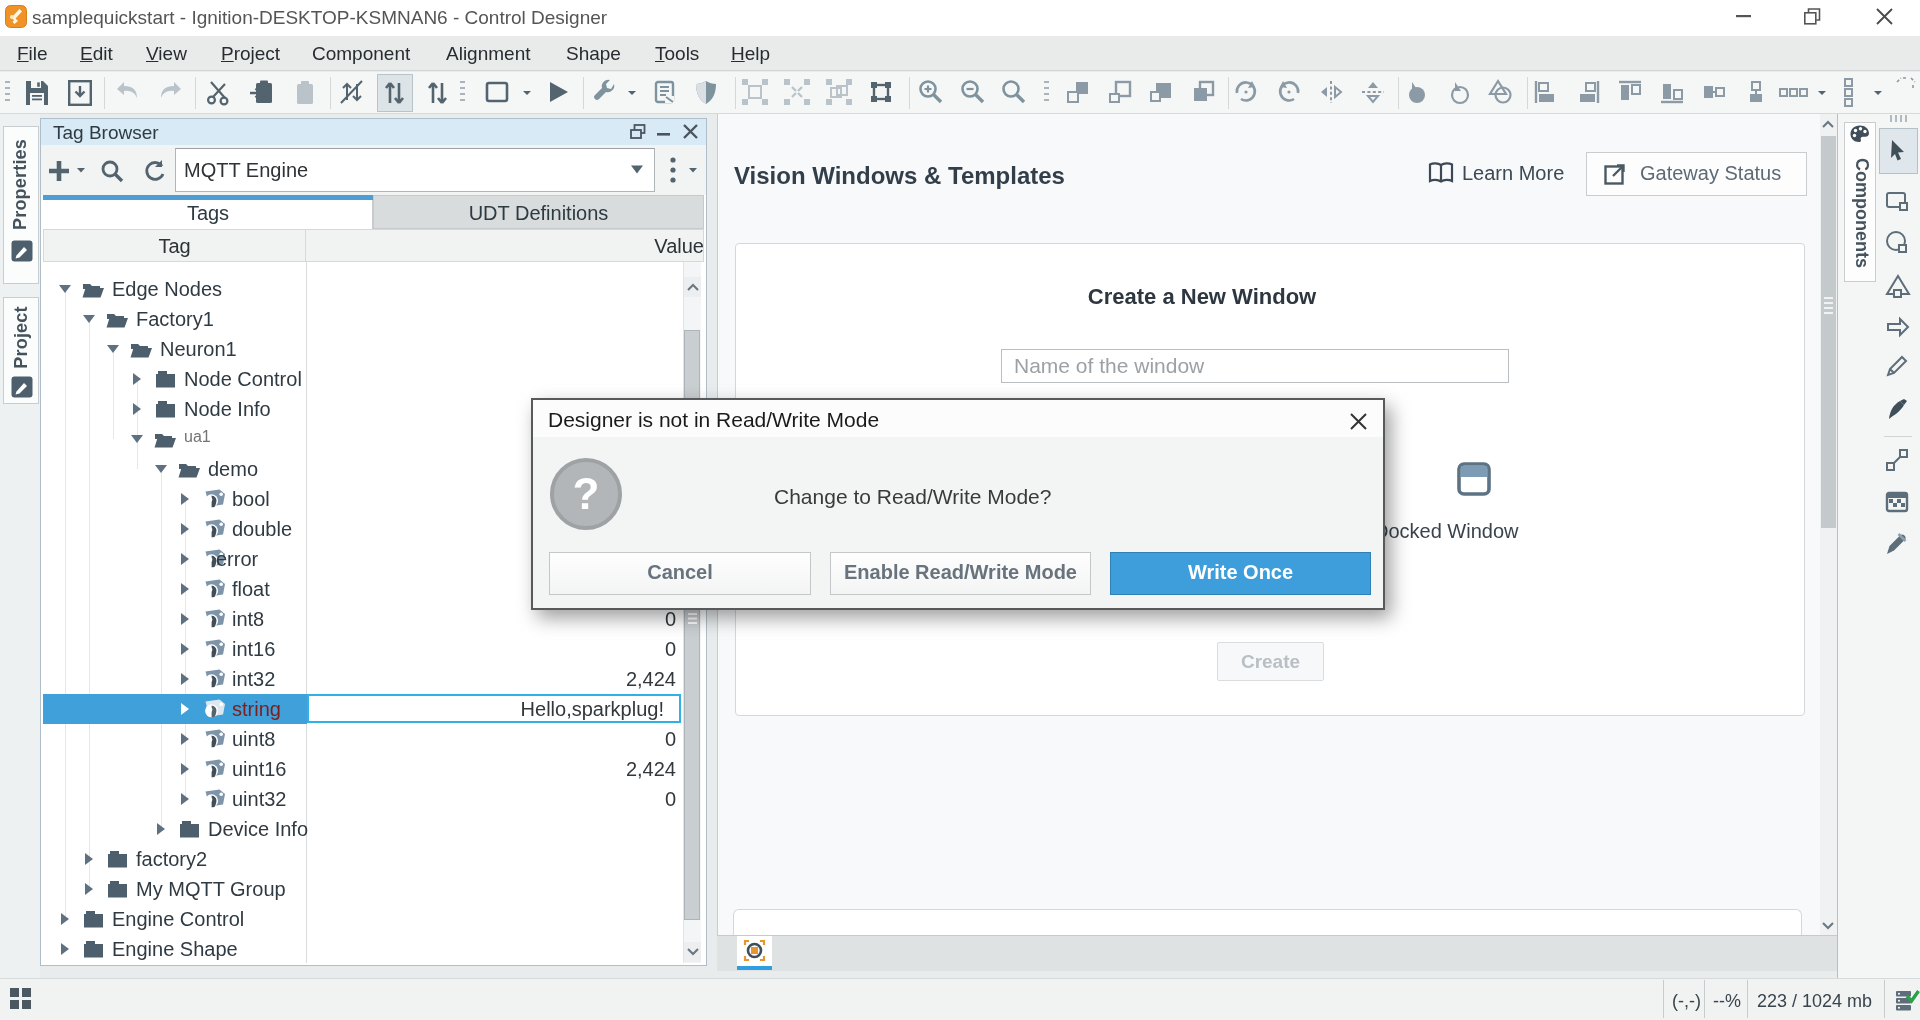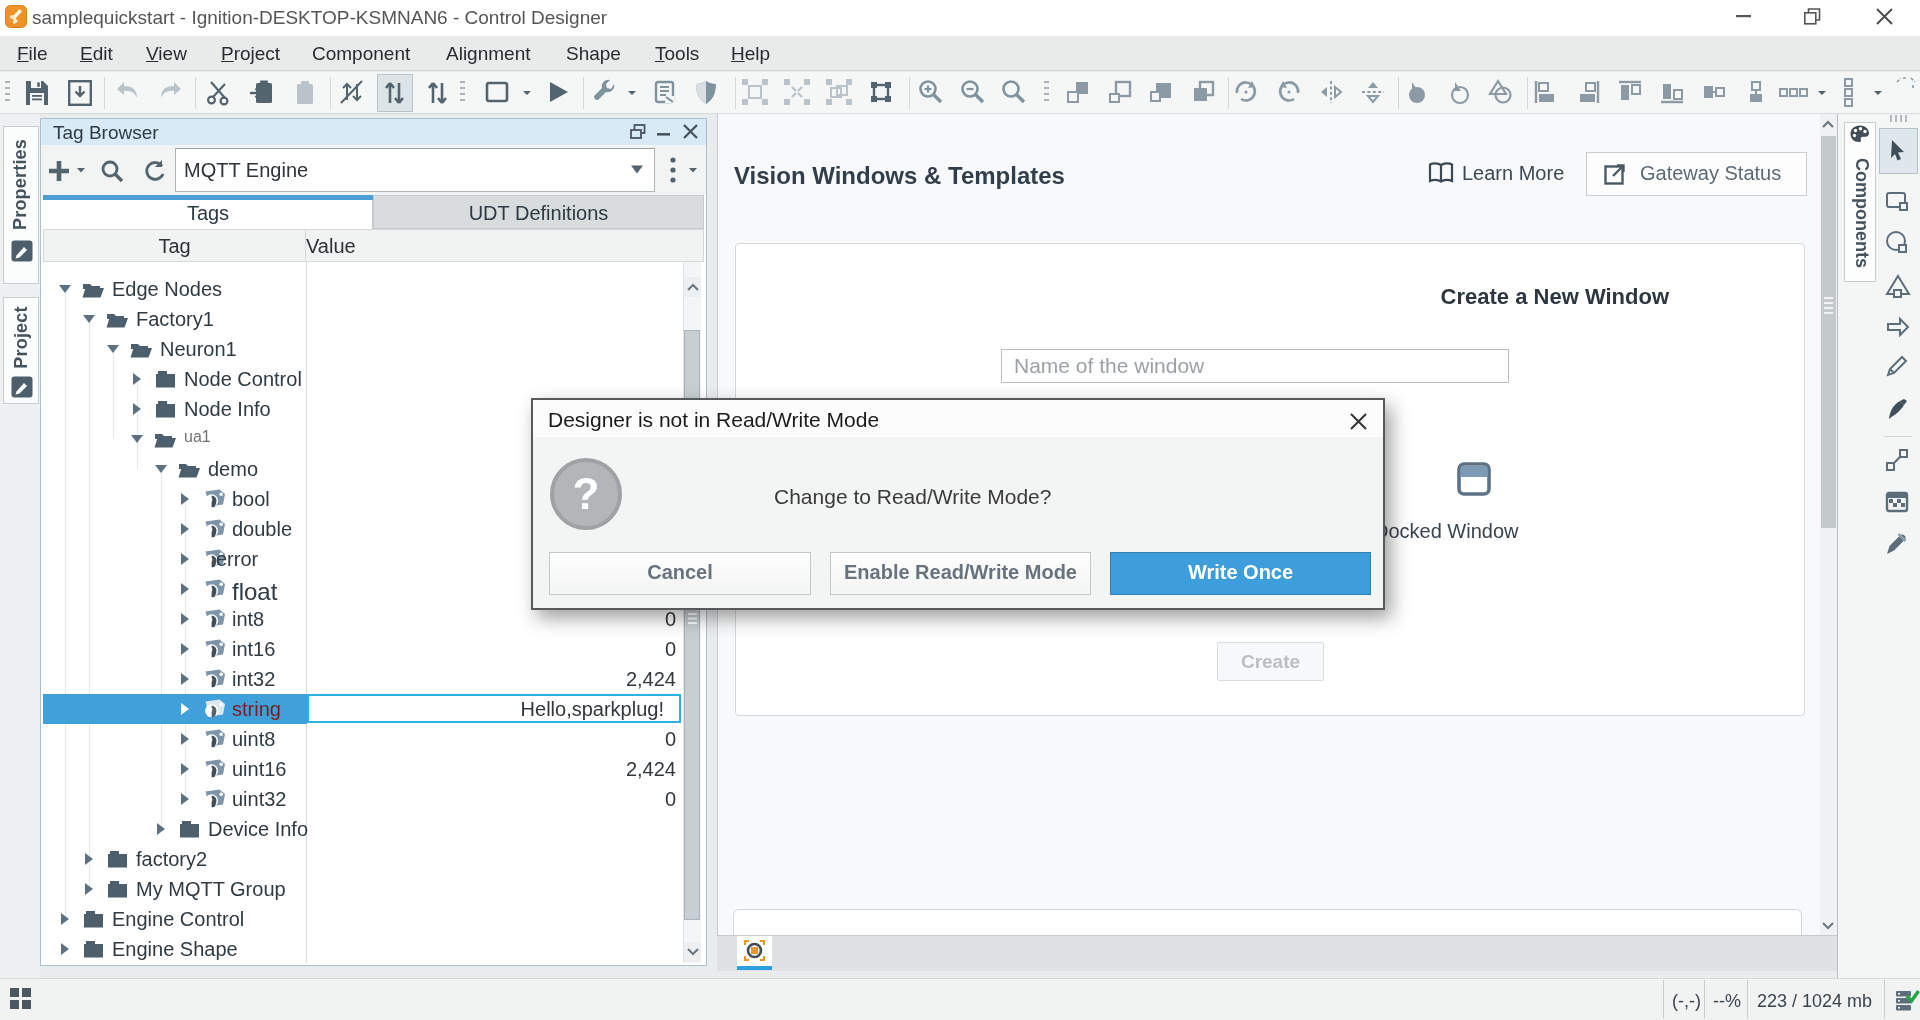--- a/index.html
+++ b/index.html
@@ -324,21 +324,21 @@
     <path d="M1 1 h8 l-4 4.5 z" fill="#54646f"></path>
   </svg>
 <div class="ab" style="left:43px;top:195px;width:330px;height:5px;background:#4f9ed3"></div>
 <div class="ab" style="left:43px;top:200px;width:330px;height:29px;background:#fff;border-right:1px solid #c9cdd0"></div>
 <div class="ab" style="left:373px;top:195px;width:331px;height:34px;background:#d9dcdd;border:1px solid #c6cacc"></div>
 <div class="tx" style="left:43px;top:202px;width:330px;text-align:center;font-size:20px;color:#2c3a42">Tags</div>
 <div class="tx" style="left:373px;top:202px;width:331px;text-align:center;font-size:20px;color:#2c3a42">UDT Definitions</div>
 <div class="ab" style="left:43px;top:229px;width:263px;height:33px;background:#f1f2f2;border:1px solid #d6d9da"></div>
 <div class="ab" style="left:306px;top:229px;width:398px;height:33px;background:#f1f2f2;border:1px solid #d6d9da;border-left:none"></div>
 <div class="tx" style="left:43px;top:235px;width:263px;text-align:center;font-size:20px;color:#2c3236">Tag</div>
-<div class="tx" style="left:306px;top:235px;width:398px;text-align:left;font-size:20px;color:#2c3236">Value</div>
+<div class="tx" style="left:306px;top:235px;width:398px;text-align:right;font-size:20px;color:#2c3236">Value</div>
 <div class="ab" style="left:306px;top:262px;width:1px;height:701px;background:#d9dcde"></div>
 <div class="ab" style="left:65px;top:289px;width:1px;height:630px;background:#e4e8ea"></div>
 <div class="ab" style="left:89px;top:319px;width:1px;height:570px;background:#e4e8ea"></div>
 <div class="ab" style="left:113px;top:349px;width:1px;height:90px;background:#e4e8ea"></div>
 <div class="ab" style="left:137px;top:379px;width:1px;height:90px;background:#e4e8ea"></div>
 <div class="ab" style="left:161px;top:469px;width:1px;height:360px;background:#e4e8ea"></div>
 <div class="ab" style="left:185px;top:499px;width:1px;height:300px;background:#e4e8ea"></div>
 <svg style="position:absolute;left:58px;top:284px" width="14" height="10" viewBox="0 0 14 10">
     <path d="M1 1 H13 L7 9 Z" fill="#5f7181"></path>
   </svg>
@@ -431,21 +431,21 @@
 <svg style="position:absolute;left:180px;top:582px" width="10" height="14" viewBox="0 0 10 14">
     <path d="M1 1 L9 7 L1 13 Z" fill="#5f7181"></path>
   </svg>
 <svg style="position:absolute;left:203px;top:578px" width="24" height="22" viewBox="0 0 24 22">
     <path d="M2.5 3.5 L16.5 1.5 L22 6 L20 16.5 L6.5 18.5 Z" fill="#7e95a9"></path>
     <circle cx="8.6" cy="12.8" r="6.5" fill="#fff"></circle>
     <path d="M8.6 7.4 a5.4 5.4 0 0 1 4.6 7.4 l-1.2 3.6 a6.5 6.5 0 0 1 -3.4 0.9 z" fill="#3f4e59"></path>
     <circle cx="6.8" cy="11.6" r="2.5" fill="#fff"></circle>
     <circle cx="18.2" cy="6.2" r="1.8" fill="#fff"></circle>
   </svg>
-<div class="tx" style="left:232px;top:578px;font-size:24px;color:#2f3a42">float</div>
+<div class="tx" style="left:232px;top:578px;font-size:20px;color:#2f3a42">float</div>
 <div class="tx" style="left:307px;top:608px;width:369px;text-align:right;font-size:20px;color:#32383c">0</div>
 <svg style="position:absolute;left:180px;top:612px" width="10" height="14" viewBox="0 0 10 14">
     <path d="M1 1 L9 7 L1 13 Z" fill="#5f7181"></path>
   </svg>
 <svg style="position:absolute;left:203px;top:608px" width="24" height="22" viewBox="0 0 24 22">
     <path d="M2.5 3.5 L16.5 1.5 L22 6 L20 16.5 L6.5 18.5 Z" fill="#7e95a9"></path>
     <circle cx="8.6" cy="12.8" r="6.5" fill="#fff"></circle>
     <path d="M8.6 7.4 a5.4 5.4 0 0 1 4.6 7.4 l-1.2 3.6 a6.5 6.5 0 0 1 -3.4 0.9 z" fill="#3f4e59"></path>
     <circle cx="6.8" cy="11.6" r="2.5" fill="#fff"></circle>
     <circle cx="18.2" cy="6.2" r="1.8" fill="#fff"></circle>
@@ -585,21 +585,21 @@
     <path d="M13 3 V19.5" stroke="#3c4954" stroke-width="2.2"></path>
   </svg>
 <div class="tx" style="left:1462px;top:162px;font-size:20px;color:#3c4954">Learn More</div>
 <div class="ab" style="left:1586px;top:152px;width:221px;height:44px;background:#fdfdfe;border:1px solid #c9cdd0"></div>
 <svg style="position:absolute;left:1604px;top:163px" width="24" height="22" viewBox="0 0 24 22">
     <rect x="1.5" y="3.5" width="17" height="17" fill="none" stroke="#4a5a64" stroke-width="2.4"></rect>
     <path d="M9 13 L19 3 M13 2.5 h6.5 v6.5" fill="none" stroke="#4a5a64" stroke-width="2.4"></path>
   </svg>
 <div class="tx" style="left:1640px;top:162px;font-size:20px;font-weight:normal;color:#5d6a74">Gateway Status</div>
 <div class="ab" style="left:735px;top:243px;width:1070px;height:473px;background:#fff;border:1px solid #d5d8da;border-radius:4px"></div>
-<div class="tx" style="left:735px;top:284px;width:934px;text-align:right;font-size:22px;font-weight:bold;color:#2e3740">Create a New Window</div>
+<div class="tx" style="left:735px;top:284px;width:934px;text-align:center;font-size:22px;font-weight:bold;color:#2e3740">Create a New Window</div>
 <div class="ab" style="left:1001px;top:349px;width:508px;height:34px;background:#fff;border:1px solid #babec1"></div>
 <div class="tx" style="left:1014px;top:354px;font-size:21px;color:#9ba1a5">Name of the window</div>
 <svg style="position:absolute;left:1457px;top:462px" width="34" height="34" viewBox="0 0 34 34">
     <rect x="2" y="2" width="30" height="30" rx="5" fill="none" stroke="#5d7384" stroke-width="3.6"></rect>
     <path d="M3.8 4 h26.4 v11 H3.8 z" fill="#7e9bb6"></path>
   </svg>
 <div class="tx" style="left:1374px;top:520px;width:200px;text-align:left;font-size:20px;color:#39434d">Docked Window</div>
 <div class="ab" style="left:1217px;top:642px;width:107px;height:39px;background:#f7f8f9;border:1px solid #dadde0;border-radius:2px"></div>
 <div class="tx" style="left:1217px;top:651px;width:107px;text-align:center;font-size:19px;font-weight:bold;color:#b9bfc4">Create</div>
 <div class="ab" style="left:733px;top:909px;width:1069px;height:26px;background:#fff;border:1px solid #d5d8da;border-radius:6px 6px 0 0;border-bottom:none"></div>

